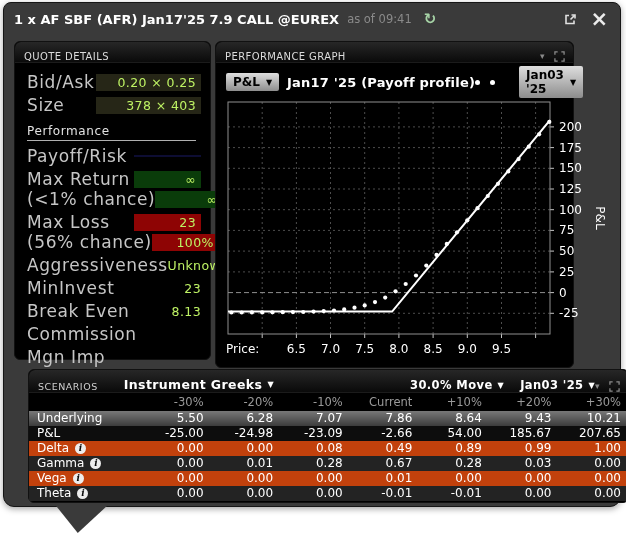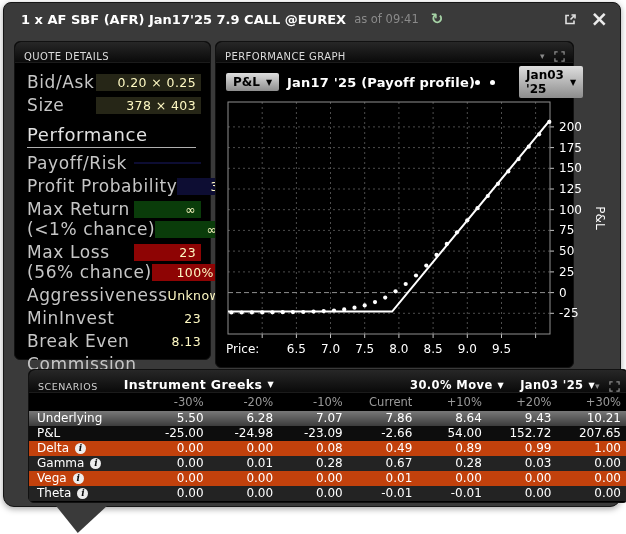--- a/index.html
+++ b/index.html
@@ -6,21 +6,21 @@
   body{width:626px;height:534px;font-family:"DejaVu Sans","Liberation Sans",sans-serif;}
   .stage{position:relative;width:626px;height:534px;overflow:hidden;background:#fff;}
 
   .window{position:absolute;left:3px;top:2px;width:618px;height:505px;background:#3a3a3a;
           border:1px solid #161616;border-radius:8px 8px 11px 11px;box-sizing:border-box;
           box-shadow:0 2px 6px rgba(0,0,0,.35);}
   .tail{position:absolute;left:52px;top:505px;width:56px;height:28px;background:#3a3a3a;
         clip-path:polygon(6% 0,100% 0,46% 100%);}
 
   
-  .titlebar{display:flex;align-items:center;height:32px;padding:0 12px 0 17px;gap:8px;}
+  .titlebar{display:flex;align-items:center;height:32px;padding:0 12px 0 10px;gap:8px;}
   .title{color:#fff;font-weight:bold;font-size:13px;white-space:nowrap;}
   .asof{color:#8a8a8a;font-size:11.5px;white-space:nowrap;}
   .refresh{color:#a6d3a6;font-size:15px;font-weight:bold;margin-left:4px;cursor:pointer;line-height:1;}
   .spacer{flex:1;}
   .popout{cursor:pointer;display:flex;align-items:center;}
   .close{color:#ececec;font-size:21px;font-weight:bold;line-height:1;cursor:pointer;margin-left:4px;}
 
   
   .panel{position:absolute;background:#000;border-radius:6px;box-sizing:border-box;border:1px solid #111;}
   .p-head{height:20px;display:flex;align-items:flex-end;padding:0 8px 0 9px;
@@ -34,27 +34,27 @@
   .panel.graph{left:211px;top:38px;width:359px;height:327px;}
   .panel.scenarios{left:24px;top:366px;width:601px;height:134px;}
 
   
   .q-body{padding-top:6px;}
   .q-row{display:flex;justify-content:space-between;align-items:center;min-height:16px;
          padding:0 9px 0 12px;margin:3px 0;}
   .q-row.main{margin-bottom:0;}
   .q-row.sub{margin-top:0;}
   .q-label{color:#c6c6c6;font-size:17px;letter-spacing:.6px;white-space:nowrap;}
-  .q-val{color:#fef9c3;font-size:12.5px;letter-spacing:.4px;white-space:nowrap;}
+  .q-val{color:#bef264;font-size:12.5px;letter-spacing:.4px;white-space:nowrap;}
   .q-box{min-width:57px;text-align:right;padding:1px 5px;}
   .q-box.olive{background:#262617;min-width:95px;}
   .q-box.navy{background:#0d0d33;}
   .q-box.green{background:#0a3c0a;}
   .q-box.red{background:#8e0404;}
-  .q-section{color:#e2e2e2;font-size:18px;letter-spacing:.6px;margin:9px 14px 5px 12px;
+  .q-section{color:#e2e2e2;font-size:12px;letter-spacing:.6px;margin:9px 14px 5px 12px;
              border-bottom:1px solid #b0b0b0;padding-bottom:2px;}
 
   
   .sel-row{display:flex;align-items:center;height:24px;margin:7px 10px 2px 10px;}
   .dd{display:flex;align-items:center;justify-content:space-between;
       background:linear-gradient(#dedede,#8d8d8d);color:#000;font-weight:bold;font-size:12px;
       padding:2px 7px;border-radius:2px;width:56px;cursor:pointer;box-sizing:content-box;}
   .dd .tri{font-size:8px;margin-left:6px;color:#000;}
   .dd.date{width:82px;}
   .series-title{color:#fff;font-weight:bold;font-size:13px;margin-left:8px;letter-spacing:.2px;white-space:nowrap;}
@@ -123,24 +123,20 @@
             <span class="q-val q-box olive">0.20 × 0.25</span>
           </div>
           <div class="q-row">
             <span class="q-label">Size</span>
             <span class="q-val q-box olive">378 × 403</span>
           </div>
           <div class="q-section">Performance</div>
           <div class="q-row">
             <span class="q-label">Payoff/Risk</span>
             <span class="q-val q-box navy"></span>
-          </div>
-          <div class="q-row">
-            <span class="q-label">Profit Probability</span>
-            <span class="q-val q-box navy">30%</span>
           </div>
           <div class="q-row main">
             <span class="q-label">Max Return</span>
             <span class="q-val q-box green">∞</span>
           </div>
           <div class="q-row sub">
             <span class="q-label">(&lt;1% chance)</span>
             <span class="q-val q-box green">∞</span>
           </div>
           <div class="q-row main">
@@ -346,21 +342,21 @@
           </div>
           <div class="sc-grid sc-row r-dark">
             <div class="sc-rowlabel">
               <span>P&amp;L</span>
             </div>
             <div class="sc-cell">-25.00</div>
             <div class="sc-cell">-24.98</div>
             <div class="sc-cell">-23.09</div>
             <div class="sc-cell">-2.66</div>
             <div class="sc-cell">54.00</div>
-            <div class="sc-cell">152.72</div>
+            <div class="sc-cell">185.67</div>
             <div class="sc-cell">207.65</div>
           </div>
           <div class="sc-grid sc-row r-a">
             <div class="sc-rowlabel">
               <span>Delta</span>
               <span class="info">i</span>
             </div>
             <div class="sc-cell">0.00</div>
             <div class="sc-cell">0.00</div>
             <div class="sc-cell">0.08</div>

